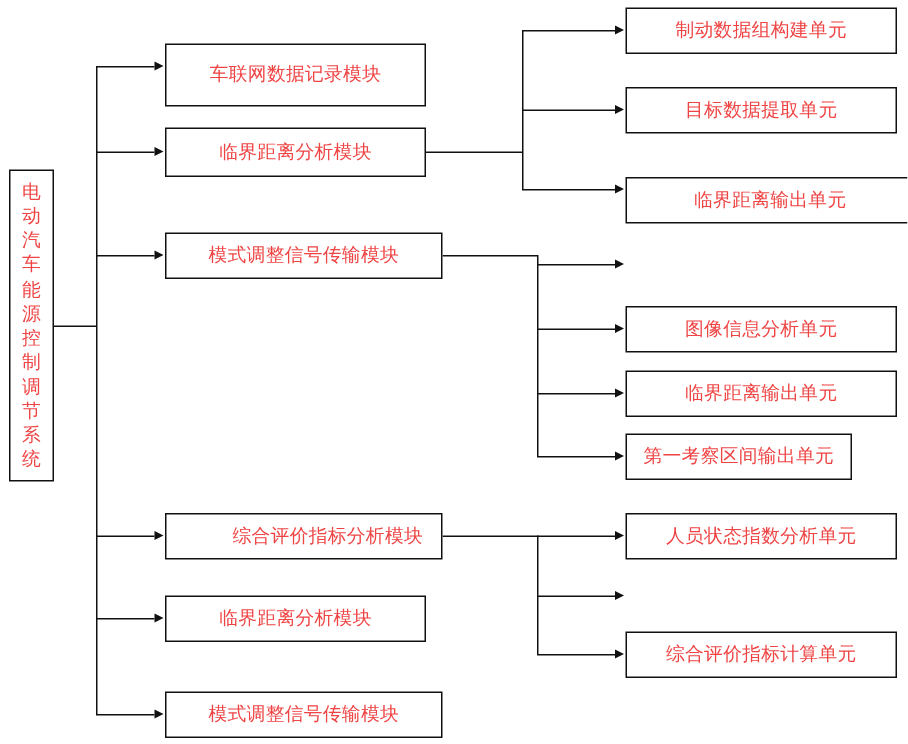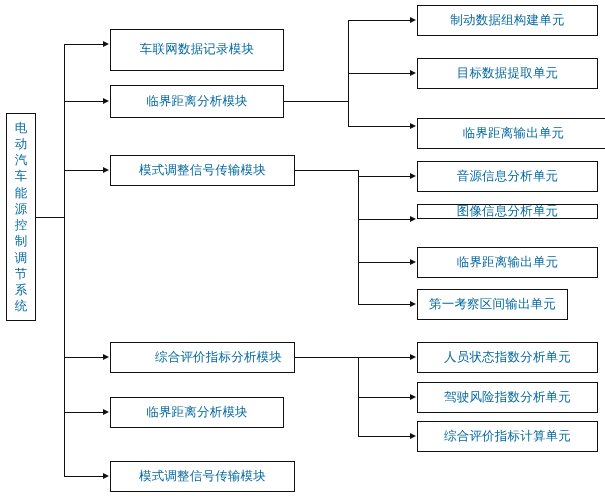--- a/index.html
+++ b/index.html
@@ -13,21 +13,21 @@
     height: 496px;
     background: #ffffff;
     font-family: "Liberation Sans", sans-serif;
     overflow: hidden;
   }
   .node {
     position: absolute;
     box-sizing: border-box;
     border: 1px solid #111111;
     background: #ffffff;
-    color: #0369a1;
+    color: #ef4444;
     display: flex;
     align-items: center;
     justify-content: center;
     text-align: center;
     font-size: 12.5px;
     line-height: 1.25;
     letter-spacing: 0.2px;
     white-space: pre-line;
     z-index: 2;
   }
@@ -130,39 +130,37 @@
 
   <div class="edge h" style="left:358px; top:219px; width:52px;"></div>
   <div class="arrow" style="left:410px; top:215.5px;"></div>
 
   <div class="edge h" style="left:358px; top:262px; width:52px;"></div>
   <div class="arrow" style="left:410px; top:258.5px;"></div>
 
   <div class="edge h" style="left:358px; top:304px; width:52px;"></div>
   <div class="arrow" style="left:410px; top:300.5px;"></div>
 
-  <div class="node" style="left:417px; top:161px; width:181px; height:31px;">音源信息分析单元</div>
 
-  <div class="node" style="left:417px; top:204px; width:181px; height:15px;">图像信息分析单元</div>
+  <div class="node" style="left:417px; top:204px; width:181px; height:31px;">图像信息分析单元</div>
 
   <div class="node" style="left:417px; top:247px; width:181px; height:31px;">临界距离输出单元</div>
 
   <div class="node" style="left:417px; top:289px; width:151px; height:31px;">第一考察区间输出单元</div>
 
   <div class="edge h" style="left:295px; top:357px; width:63px;"></div>
   <div class="edge v" style="left:358px; top:357px; height:79px;"></div>
 
   <div class="edge h" style="left:358px; top:357px; width:52px;"></div>
   <div class="arrow" style="left:410px; top:353.5px;"></div>
 
   <div class="edge h" style="left:358px; top:397px; width:52px;"></div>
   <div class="arrow" style="left:410px; top:393.5px;"></div>
 
   <div class="edge h" style="left:358px; top:436px; width:52px;"></div>
   <div class="arrow" style="left:410px; top:432.5px;"></div>
 
   <div class="node" style="left:417px; top:342px; width:181px; height:31px;">人员状态指数分析单元</div>
 
-  <div class="node" style="left:417px; top:382px; width:181px; height:31px;">驾驶风险指数分析单元</div>
 
   <div class="node" style="left:417px; top:421px; width:181px; height:31px;">综合评价指标计算单元</div>
 
 </div>
 
 </body></html>

